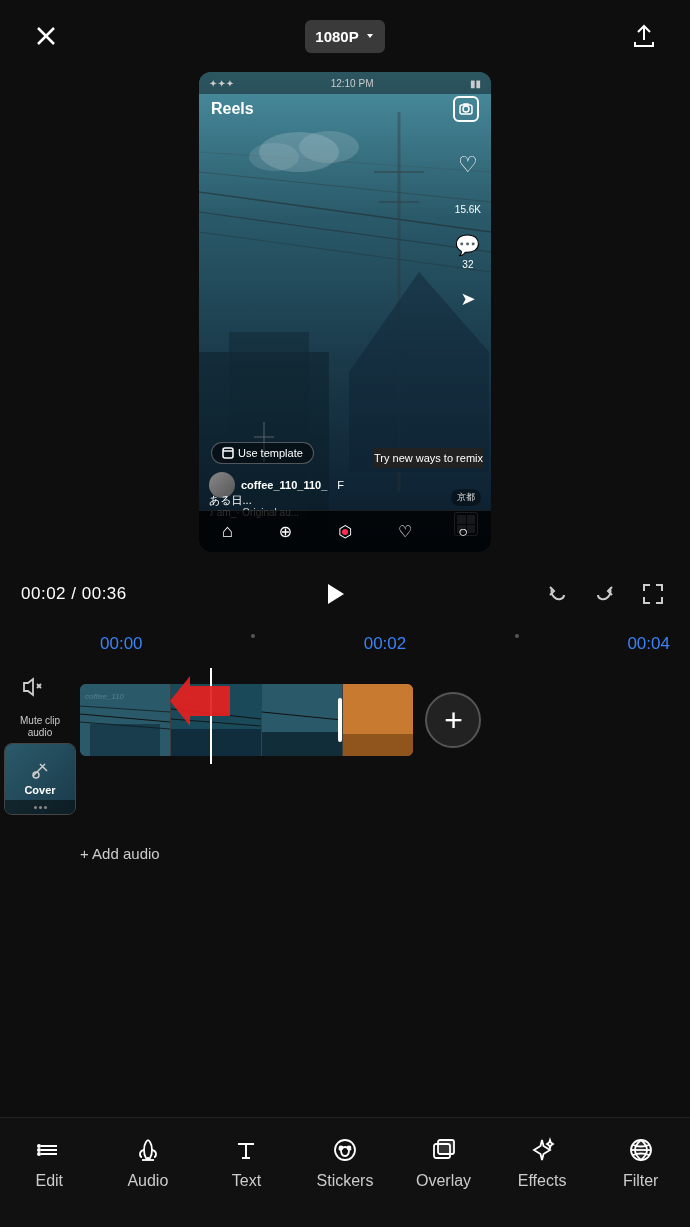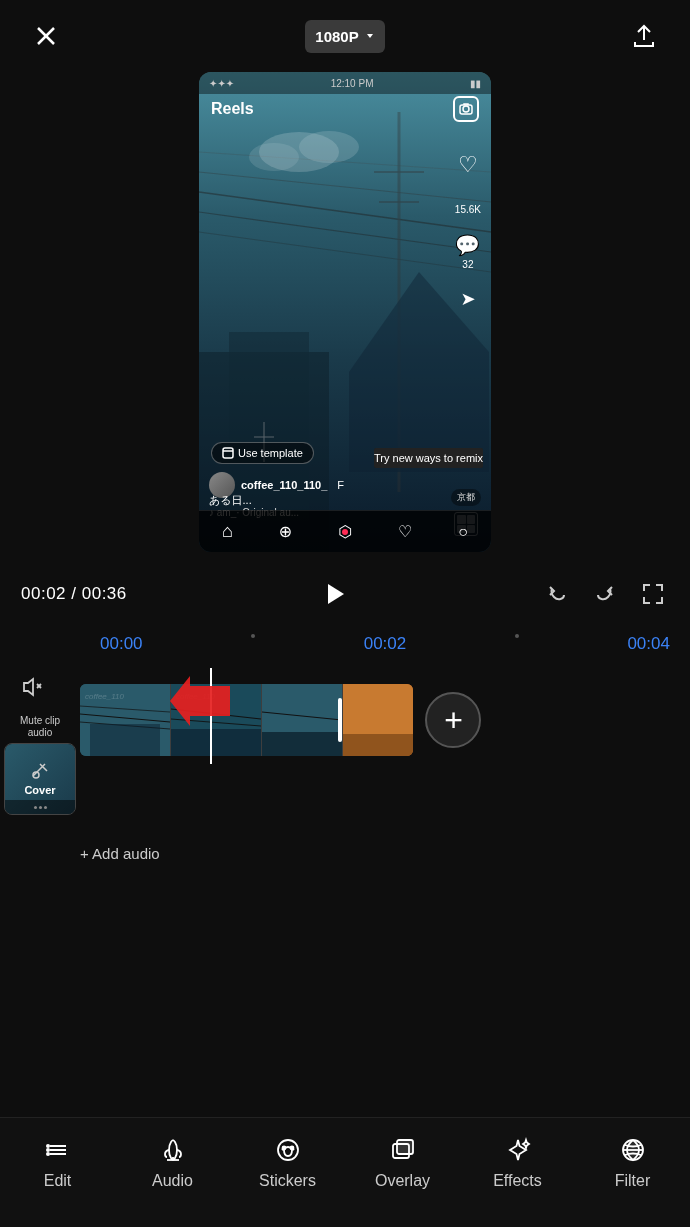--- a/index.html
+++ b/index.html
@@ -654,20 +654,30 @@
         <path d="M14 4 C14 4 18 6 18 14 C18 22 14 24 14 24"></path>
         <path d="M10 14 C8 14 6 16 6 18 C6 20 7 21 8 21"></path>
         <path d="M18 14 C20 14 22 16 22 18 C22 20 21 21 20 21"></path>
         <path d="M8 24 L20 24"></path>
         <path d="M14 21 L14 24"></path>
       </svg>
     </div>
     <span class="toolbar-label">Audio</span>
   </div>
 
+  <div class="toolbar-item">
+    <div class="toolbar-icon">
+      <svg width="28" height="28" viewBox="0 0 28 28" fill="none" stroke="#fff" stroke-width="2">
+        <line x1="6" y1="8" x2="22" y2="8"></line>
+        <line x1="14" y1="8" x2="14" y2="22"></line>
+        <line x1="10" y1="22" x2="18" y2="22"></line>
+      </svg>
+    </div>
+    <span class="toolbar-label">Text</span>
+  </div>
 
   <div class="toolbar-item">
     <div class="toolbar-icon">
       <svg width="28" height="28" viewBox="0 0 28 28" fill="none" stroke="#fff" stroke-width="1.8">
         <circle cx="14" cy="14" r="10"></circle>
         <path d="M8 14 Q14 8 20 14"></path>
         <circle cx="10" cy="12" r="1.5" fill="#fff"></circle>
         <circle cx="18" cy="12" r="1.5" fill="#fff"></circle>
         <path d="M18 14 Q18 20 14 20 Q10 20 10 14" fill="none"></path>
       </svg>

